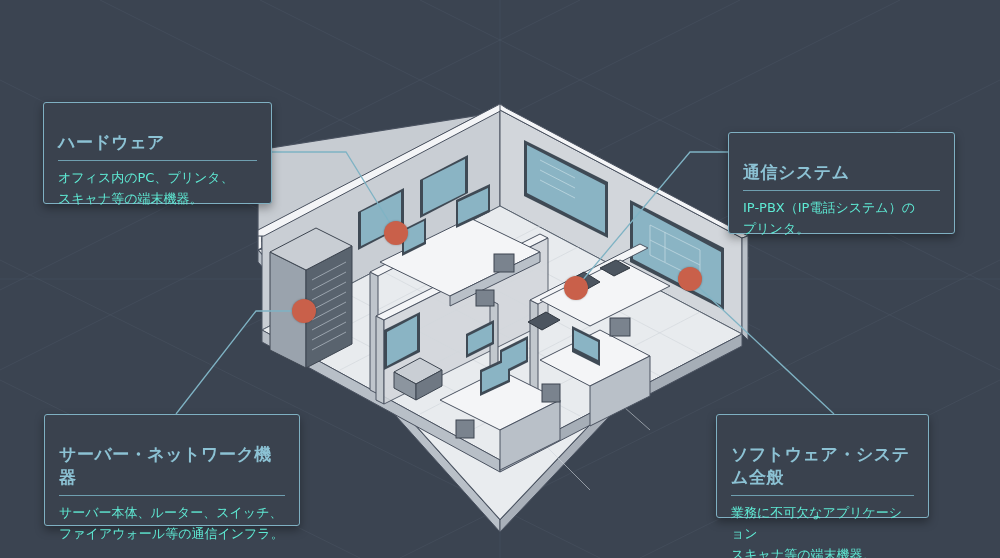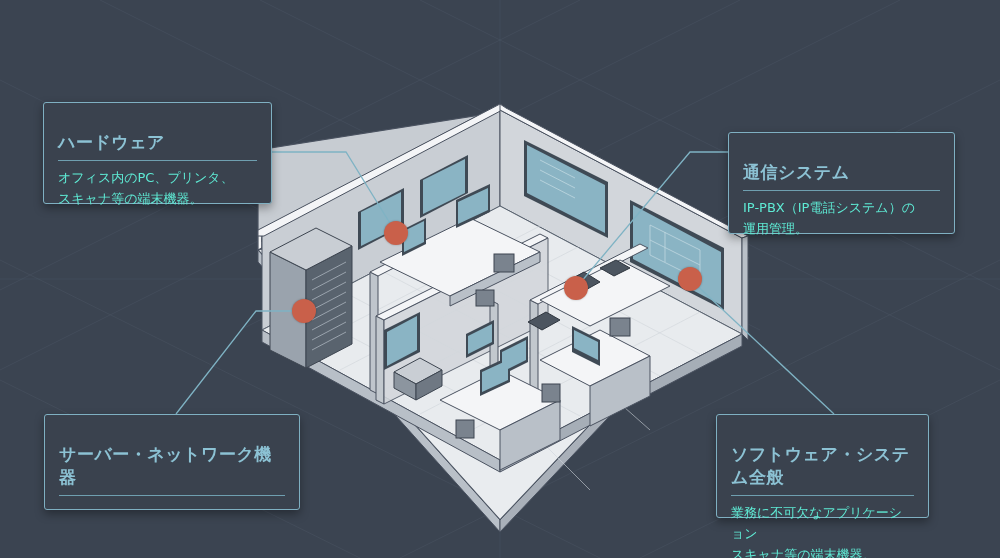--- a/index.html
+++ b/index.html
@@ -248,24 +248,26 @@
 
 <div class="callout" style="left:43px; top:102px; width:229px; height:102px;">
   <div class="title">ハードウェア</div>
   <div class="body">オフィス内のPC、プリンタ、
 スキャナ等の端末機器。</div>
 </div>
 
 <div class="callout" style="left:728px; top:102px; width:227px; height:102px;margin-top:30px;">
   <div class="title">通信システム</div>
   <div class="body">IP-PBX（IP電話システム）の
-運用管理。</div>
-</div>
-
-<div class="callout" style="left:44px; top:414px; width:256px; height:96px;">
+プリンタ。</div>
+</div>
+
+<div class="callout" style="left:44px; top:414px; width:256px; height:112px;">
   <div class="title">サーバー・ネットワーク機器</div>
+  <div class="body">サーバー本体、ルーター、スイッチ、
+ファイアウォール等の通信インフラ。</div>
 </div>
 
 <div class="callout" style="left:716px; top:414px; width:213px; height:104px;">
   <div class="title">ソフトウェア・システム全般</div>
   <div class="body">業務に不可欠なアプリケーション
 スキャナ等の端末機器。</div>
 </div>
 
 </body></html>

